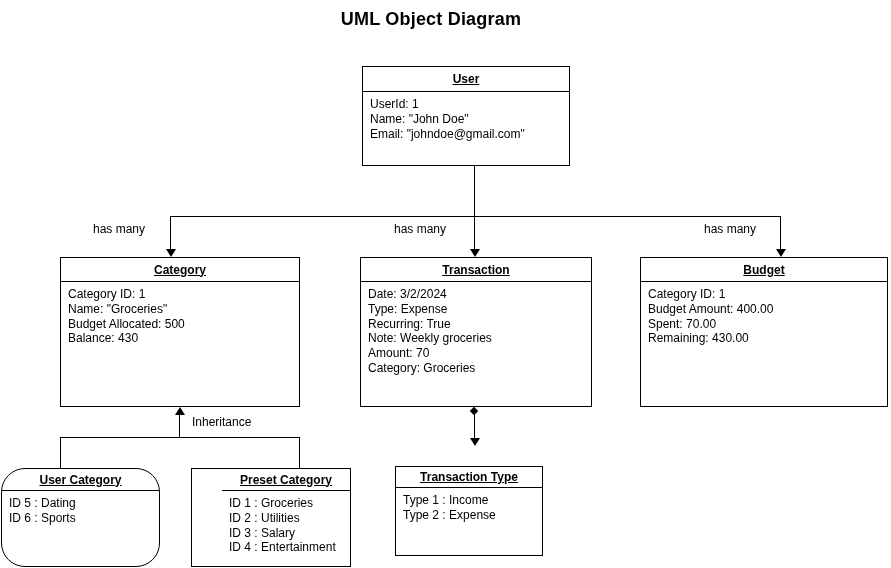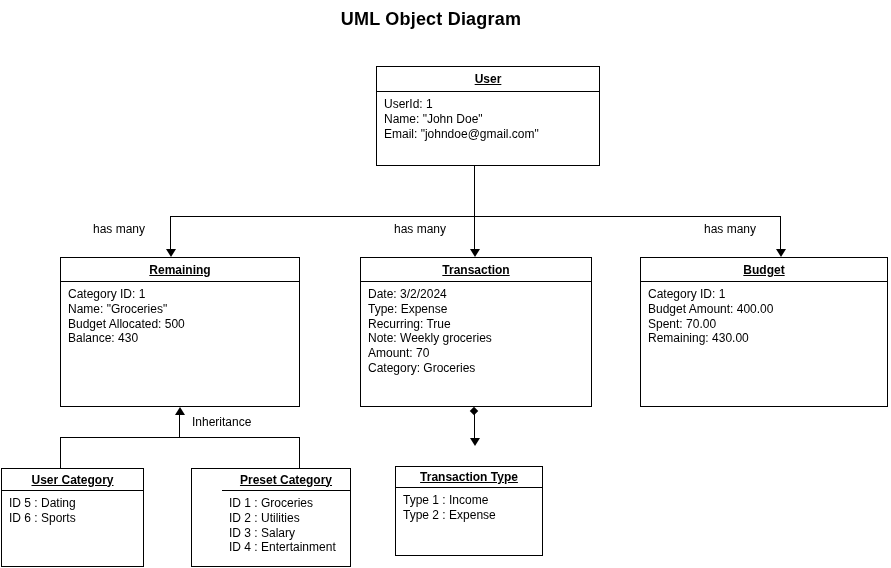--- a/index.html
+++ b/index.html
@@ -71,34 +71,34 @@
     transform:rotate(45deg);
   }
 </style>
 </head>
 <body>
 
 <div class="canvas" style="--line: #000000; --bg: #ffffff; --ink: #000000;">
 
   <div class="diagram-title">UML Object Diagram</div>
 
-  <div class="uml-box" style="left:376px;top:66px;width:224px;height:100px;">
+  <div class="uml-box" style="left:362px;top:66px;width:208px;height:100px;">
     <div class="uml-header hh25">
       <span class="u">User</span>
     </div>
     <div class="uml-body">
       <div>UserId: 1</div>
       <div>Name: "John Doe"</div>
       <div>Email: "johndoe@gmail.com"</div>
     </div>
   </div>
 
   <div class="uml-box" style="left:60px;top:257px;width:240px;height:150px;">
     <div class="uml-header hh24">
-      <span class="u">Remaining</span>
+      <span class="u">Category</span>
     </div>
     <div class="uml-body">
       <div>Category ID: 1</div>
       <div>Name: "Groceries"</div>
       <div>Budget Allocated: 500</div>
       <div>Balance: 430</div>
     </div>
   </div>
 
   <div class="uml-box" style="left:360px;top:257px;width:232px;height:150px;">
@@ -120,21 +120,21 @@
       <span class="u">Budget</span>
     </div>
     <div class="uml-body">
       <div>Category ID: 1</div>
       <div>Budget Amount: 400.00</div>
       <div>Spent: 70.00</div>
       <div>Remaining: 430.00</div>
     </div>
   </div>
 
-  <div class="uml-box" style="left:1px;top:468px;width:143px;height:99px;">
+  <div class="uml-box" style="left:1px;top:468px;width:159px;height:99px;border-radius:24px;">
     <div class="uml-header hh22">
       <span class="u">User Category</span>
     </div>
     <div class="uml-body">
       <div>ID 5 : Dating</div>
       <div>ID 6 : Sports</div>
     </div>
   </div>
 
   <div class="uml-box" style="left:191px;top:468px;width:160px;height:99px;padding-left:30px;">

